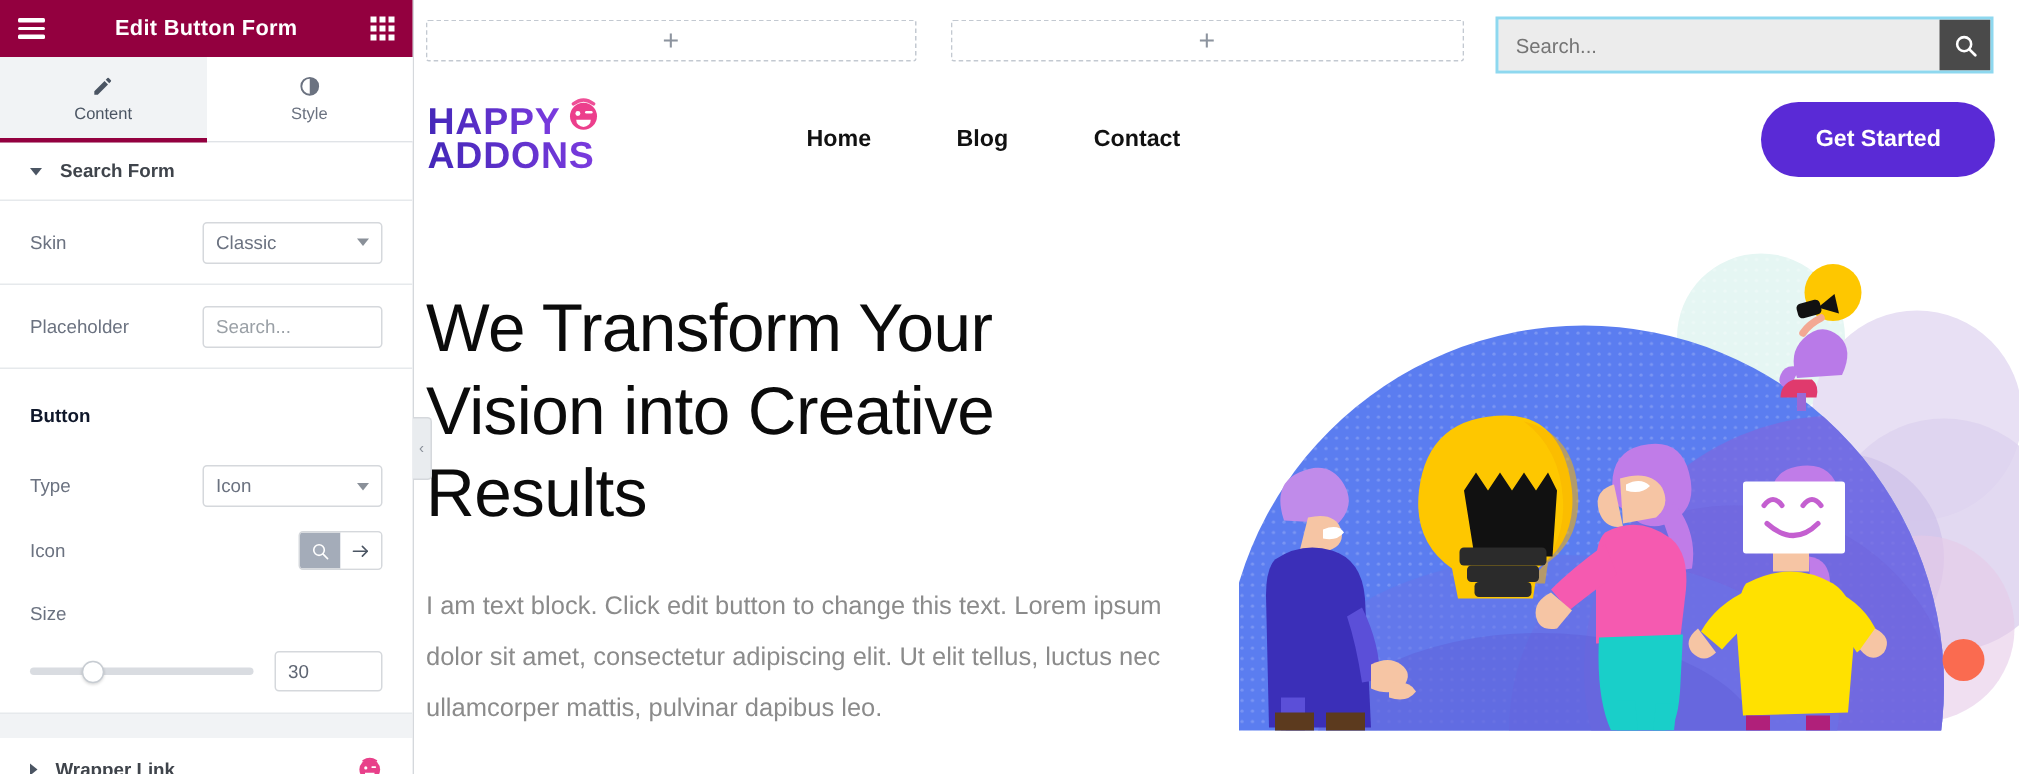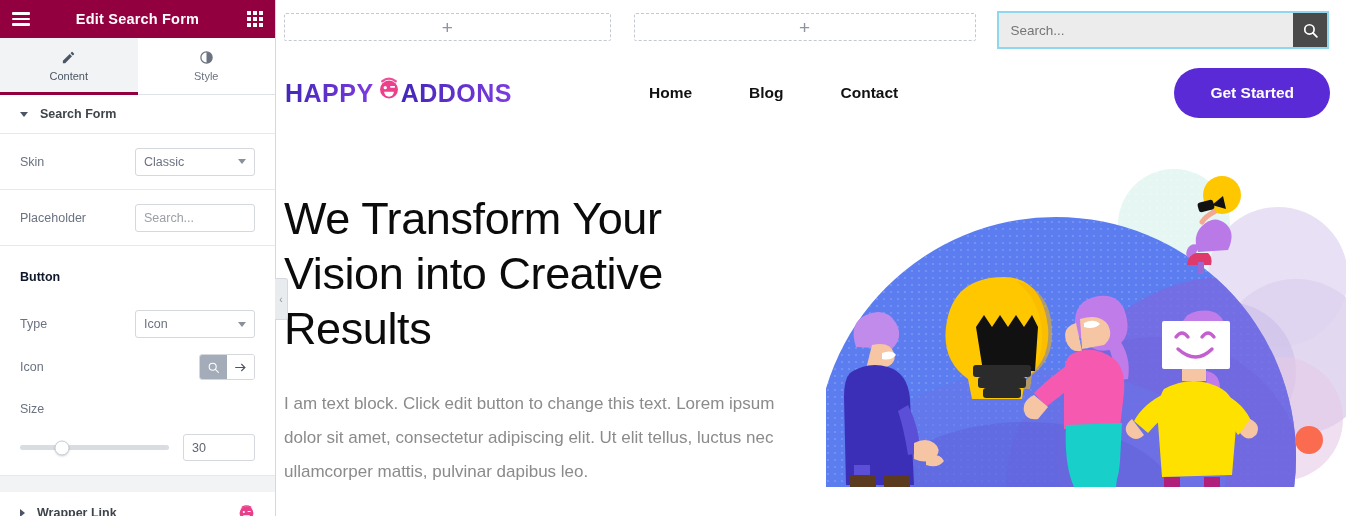--- a/index.html
+++ b/index.html
@@ -127,21 +127,21 @@
      outline: 2px solid #8ed8ef; display: flex; width: 342px; height: 34px; }
   .search-input {
     flex: 1; border: none; background: #ececec; font-size: 13.5px; color: #a7a7a7;
     padding: 0 12px; font-family: "Liberation Sans", sans-serif; outline: none;
   }
   .search-btn { width: 34px; background: #4a4a4a; display: flex;
      align-items: center; justify-content: center; cursor: pointer; }
 
   
   .site-header { display: flex; align-items: center; padding: 0 8px 0 8px; height: 92px; }
-  .logo { margin-left: 1px; display: flex; line-height: .92; }
+  .logo { margin-left: 1px; display: flex; flex-direction: column; line-height: .92; }
   .logo-row { display: flex; align-items: flex-start; }
   .logo-word {
     font-size: 25px; font-weight: bold; letter-spacing: .5px;
     background: linear-gradient(90deg, #4327b8 0%, #7d3ce0 100%);
     -webkit-background-clip: text; background-clip: text; color: transparent;
   }
   .logo-face { width: 24px; height: 24px; margin-left: 3px; margin-top: -6px; }
   .nav { display: flex; gap: 57px; margin-left: 137px; }
   .nav a { font-size: 15.5px; font-weight: bold; color: #111; text-decoration: none; cursor: pointer; }
   .cta {
@@ -168,21 +168,21 @@
 <div id="app">
 
   <div id="panel">
 
     <div class="panel-header">
       <div class="hamburger">
         <i></i>
           <i></i>
           <i></i>
       </div>
-      <div class="panel-title">Edit Search Form</div>
+      <div class="panel-title">Edit Button Form</div>
       <div class="grid-icon">
         <i></i>
           <i></i>
           <i></i>
           <i></i>
           <i></i>
           <i></i>
           <i></i>
           <i></i>
           <i></i>

